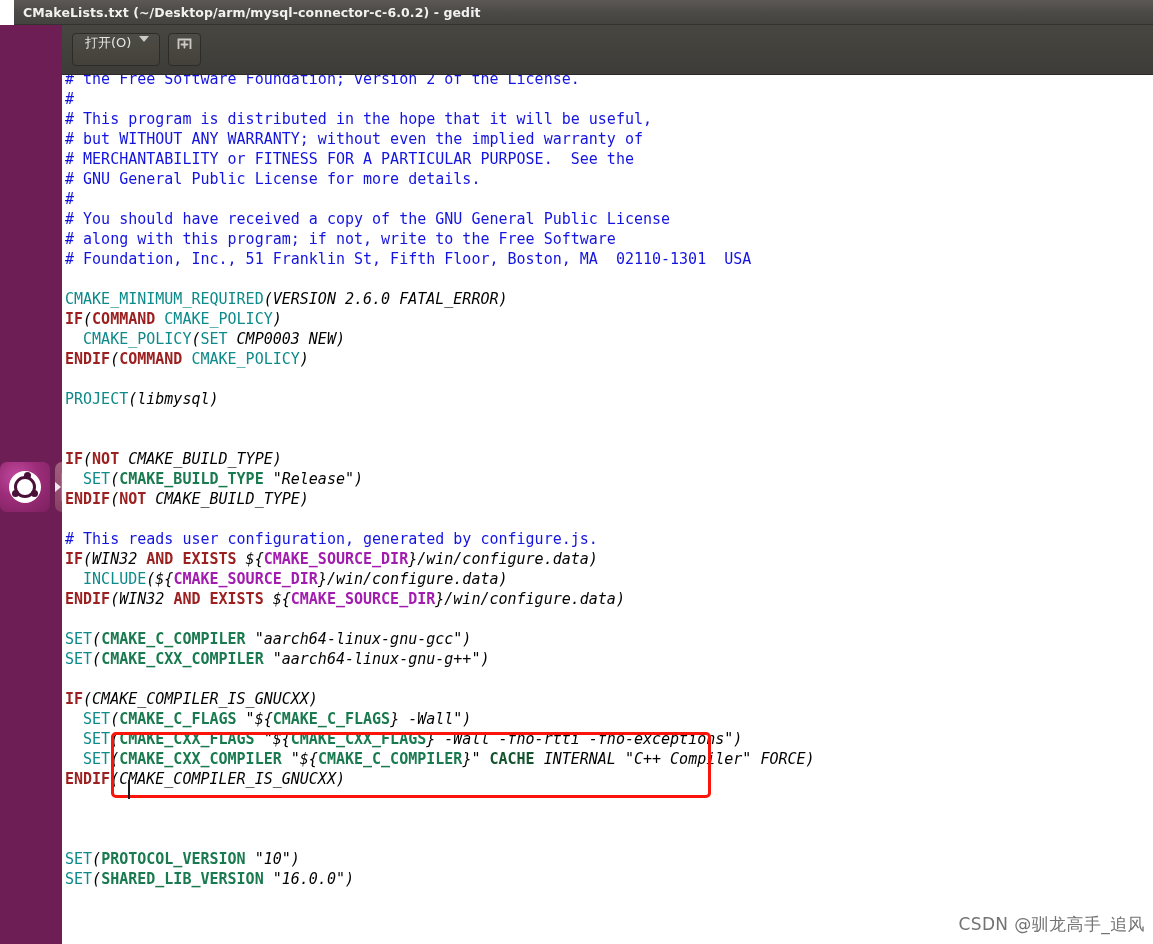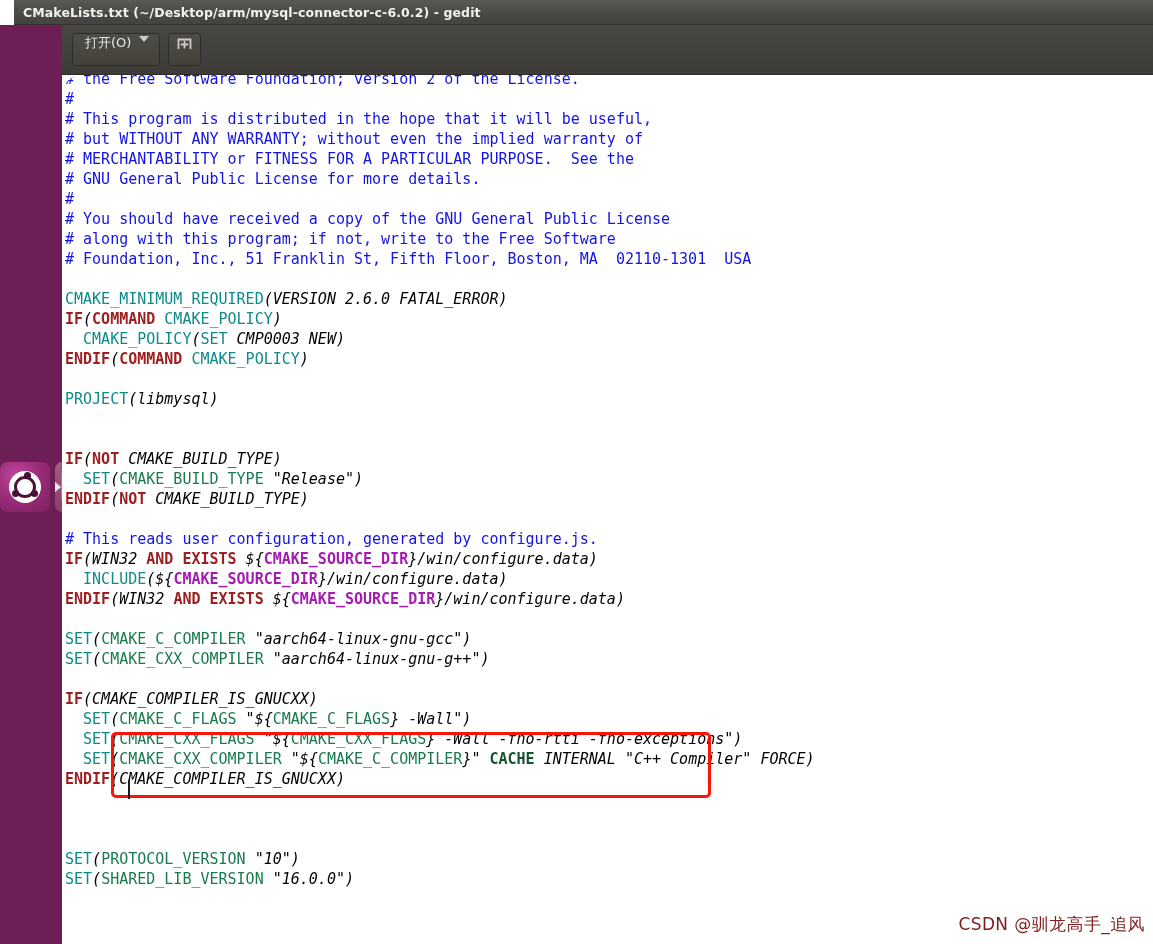--- a/index.html
+++ b/index.html
@@ -206,38 +206,37 @@
     clip-path: polygon(0 0, 100% 0, 88% 100%, 0% 100%);
   }
 
   
   #editor {
     position: absolute;
     left: 62px; top: 75px;
     width: 1091px; height: 869px;
     background: #ffffff;
     overflow: hidden;
-    border-radius: 20px;
   }
   #code {
     position: absolute;
     left: 3px; top: -6px;
     font-family: "DejaVu Sans Mono", monospace;
     font-size: 15px;
     line-height: 20px;
     white-space: pre;
     color: #2b2b2b;
   }
   .ln { height: 20px; }
 
   
   .c-comment  { color: #1414e0; }
   .c-func     { color: #0d8a8a; }
   .c-kw       { color: #9c2020; font-weight: bold; }
-  .c-var      { color: #1a7a4f; font-weight: normal; }
+  .c-var      { color: #1a7a4f; font-weight: bold; }
   .c-varteal  { color: #a21caf; font-weight: bold; }
   .c-plain    { color: #000000; font-style: italic; }
   .c-cache    { color: #14532d; font-weight: bold; }
 
   
   #redbox {
     position: absolute;
     left: 49px; top: 657px;
     width: 600px; height: 66px;
     border: 3px solid #fb1409;
@@ -250,21 +249,21 @@
     position: absolute;
     left: 66px; top: 705px;
     width: 2px; height: 19px;
     background: #1c1c1c;
   }
 
   
   #watermark {
     position: absolute;
     right: 8px; bottom: 8px;
-    color: #7f1d1d;
+    color: #737373;
     font-size: 17px;
     font-family: "DejaVu Sans", sans-serif;
     letter-spacing: 0.4px;
     white-space: nowrap;
   }
 </style>
 </head>
 <body>
 
 <div id="screen">

